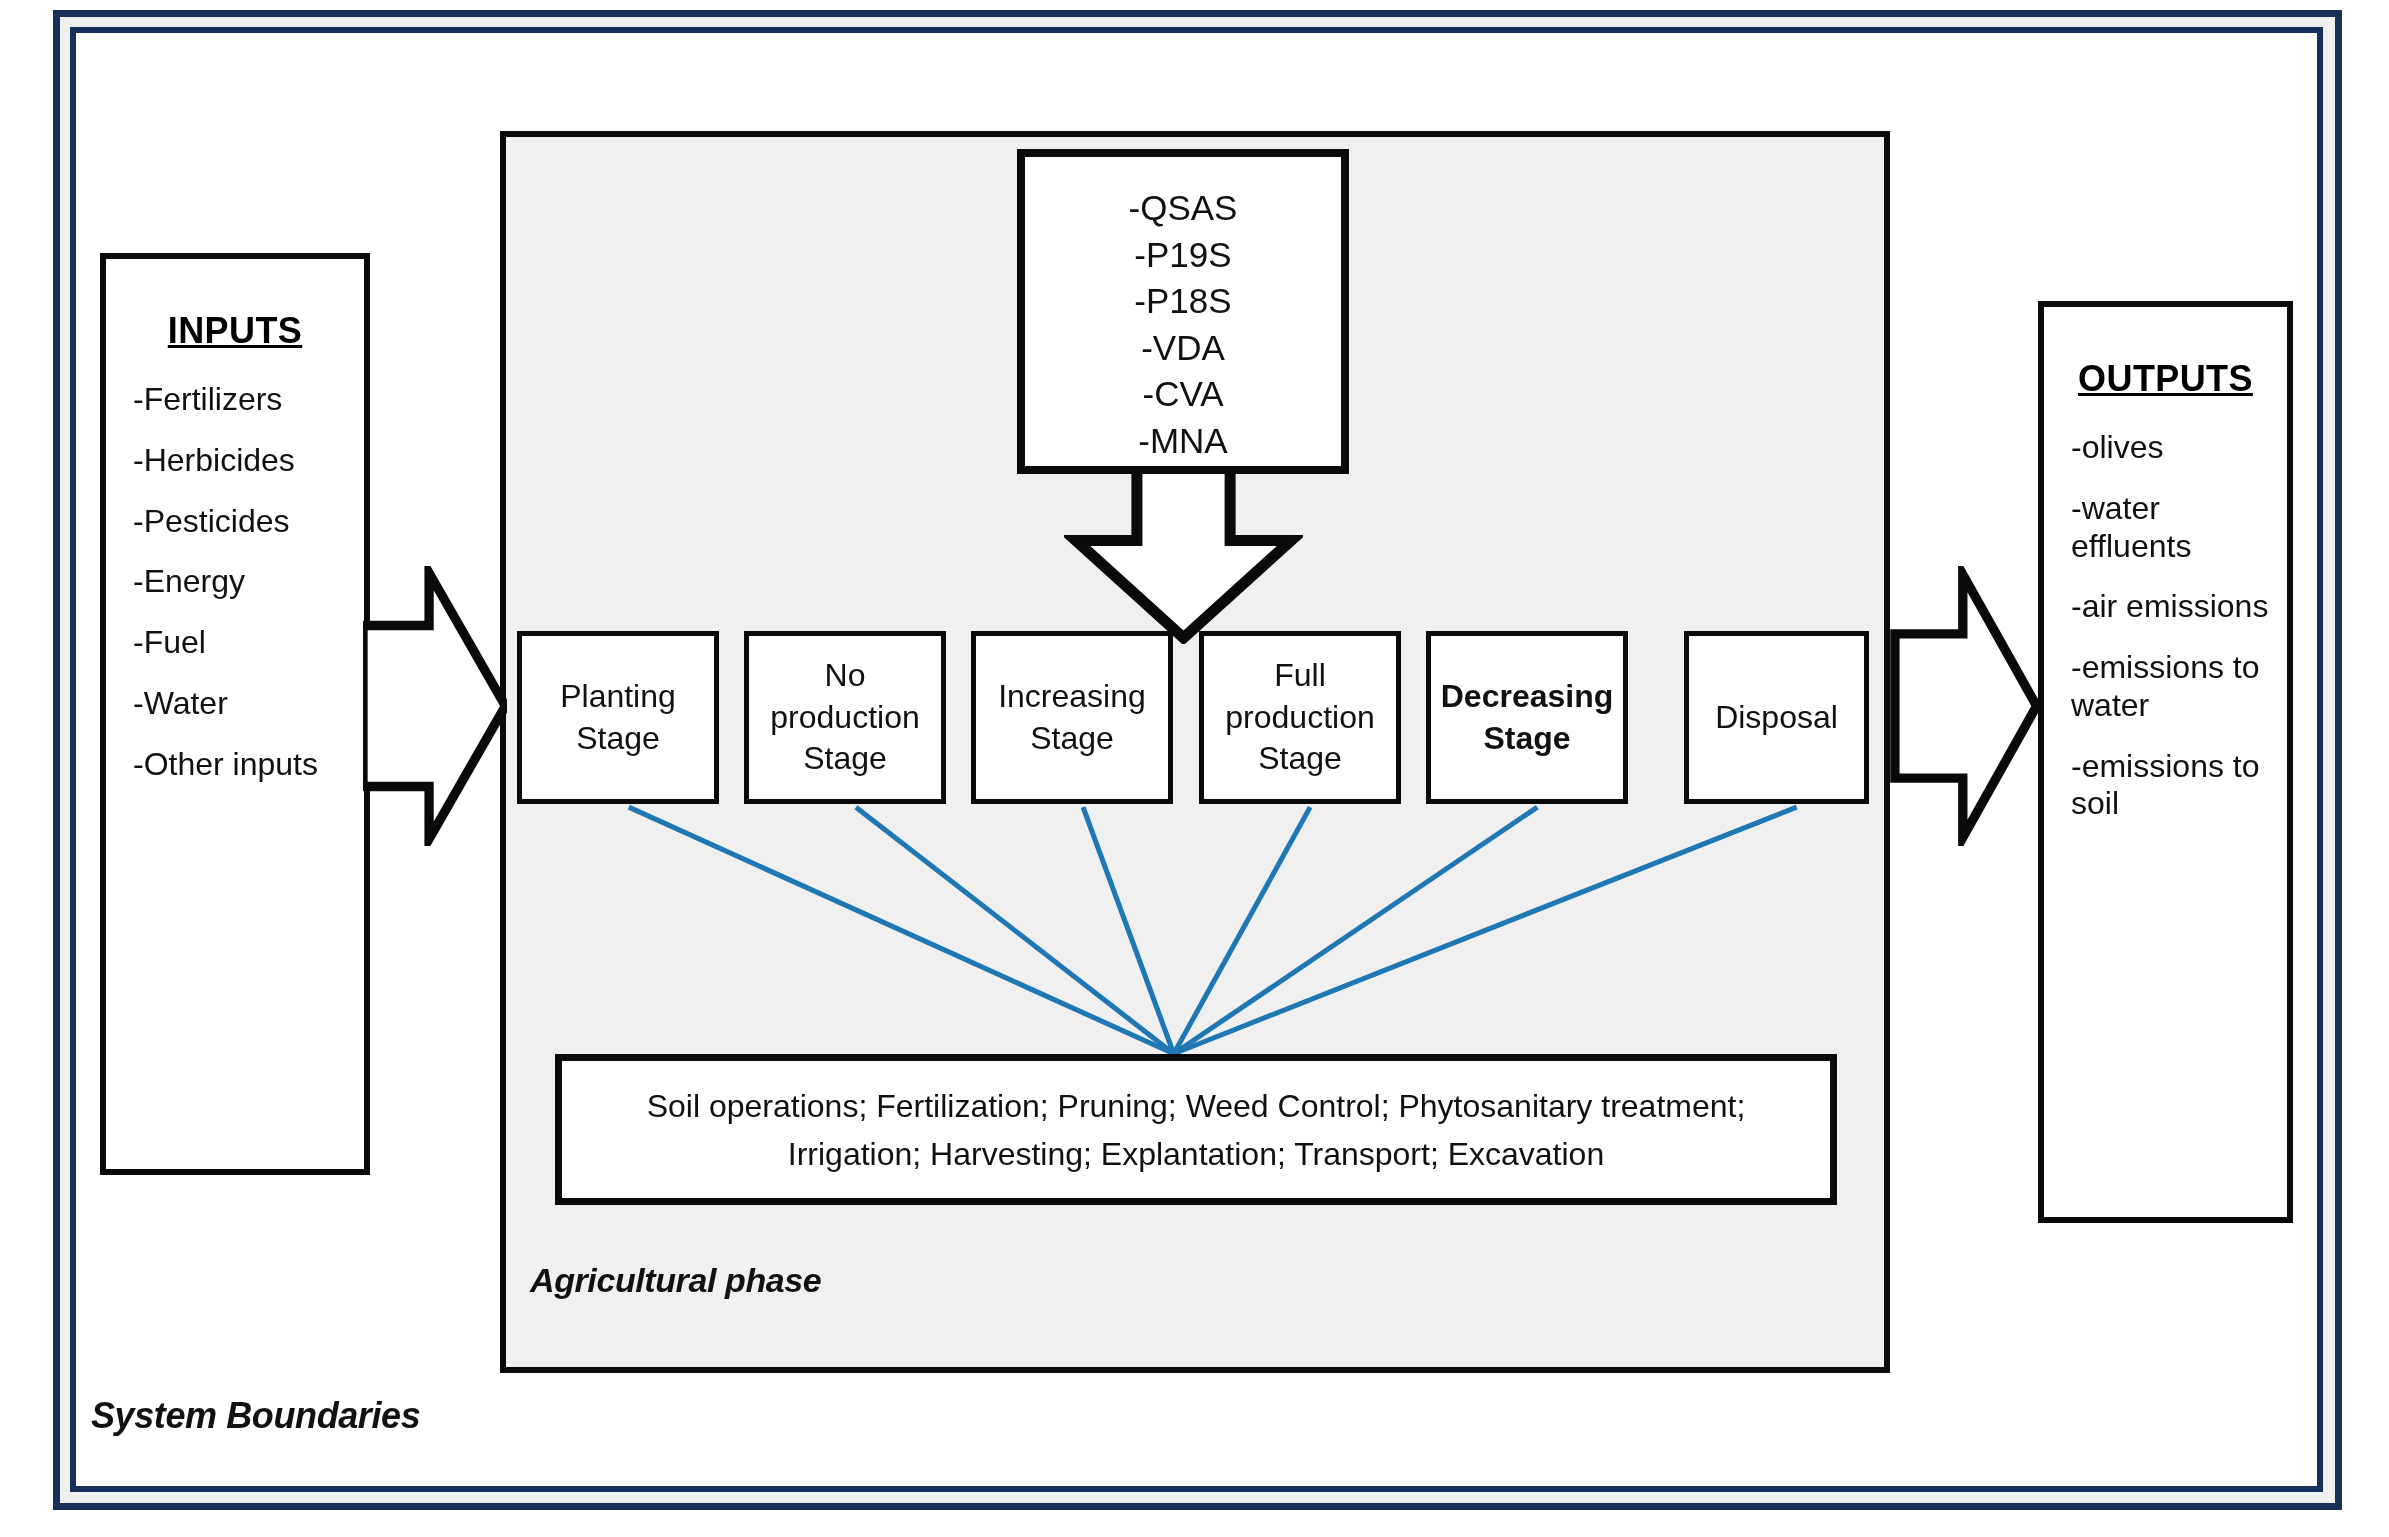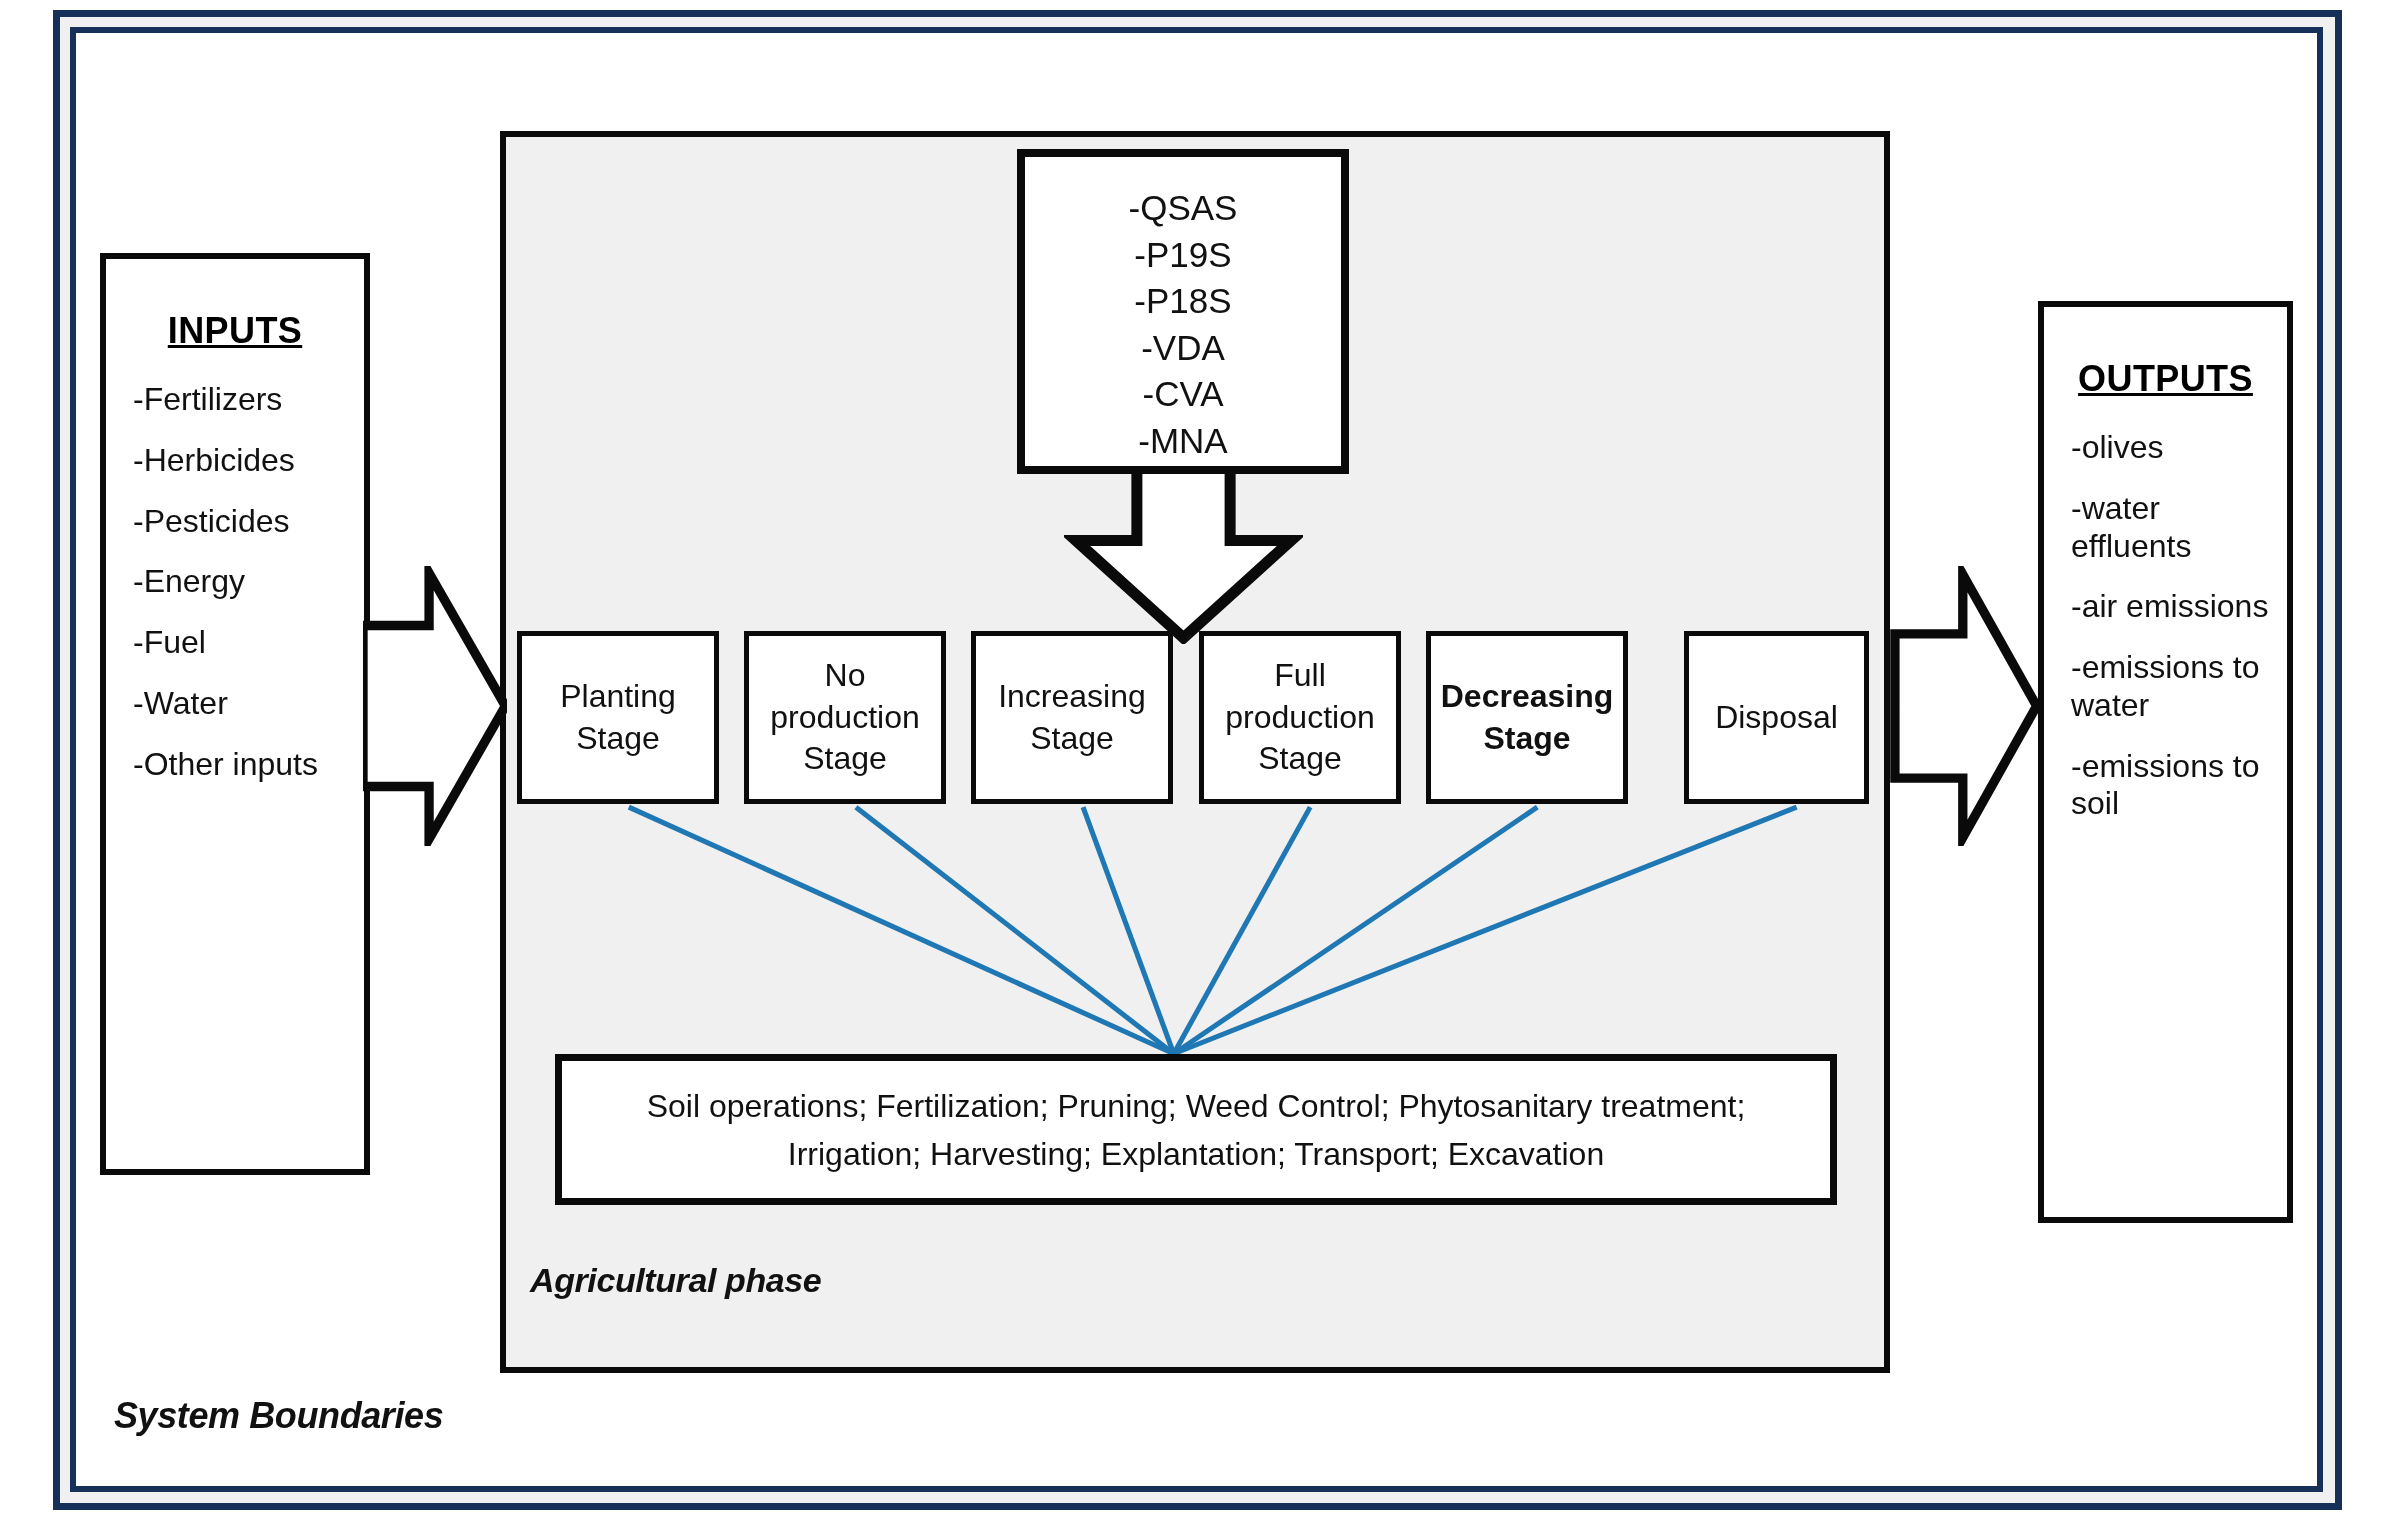--- a/index.html
+++ b/index.html
@@ -6,21 +6,21 @@
   body{font-family:"Liberation Sans", sans-serif;}
   #stage{position:relative;width:2389px;height:1538px;background:#ffffff;overflow:hidden;}
 
   
   .frame-outer{position:absolute;left:53px;top:10.2px;width:2289px;height:1500px;
       border:7.6px solid #16305a;background:#f0f0f0;box-sizing:border-box;}
   .frame-inner{position:absolute;left:70px;top:27px;width:2253px;height:1465px;
       border:6px solid #16305a;background:#ffffff;box-sizing:border-box;}
 
   
-  .sys-label{position:absolute;left:114px;top:1395px;font-size:36px;font-weight:bold;
+  .sys-label{position:absolute;left:91px;top:1395px;font-size:36px;font-weight:bold;
       font-style:italic;color:#111;letter-spacing:-0.4px;white-space:nowrap;text-align:right;}
 
   
   .panel{position:absolute;left:500px;top:131px;width:1390px;height:1242px;
       background:#f0f0f0;border:6px solid #0a0a0a;box-sizing:border-box;}
   .panel-label{position:absolute;left:530px;top:1261px;font-size:34px;font-weight:bold;
       font-style:italic;color:#111;letter-spacing:-0.4px;white-space:nowrap;}
 
   
   .sidebox{position:absolute;background:#ffffff;border:6px solid #0a0a0a;box-sizing:border-box;}

